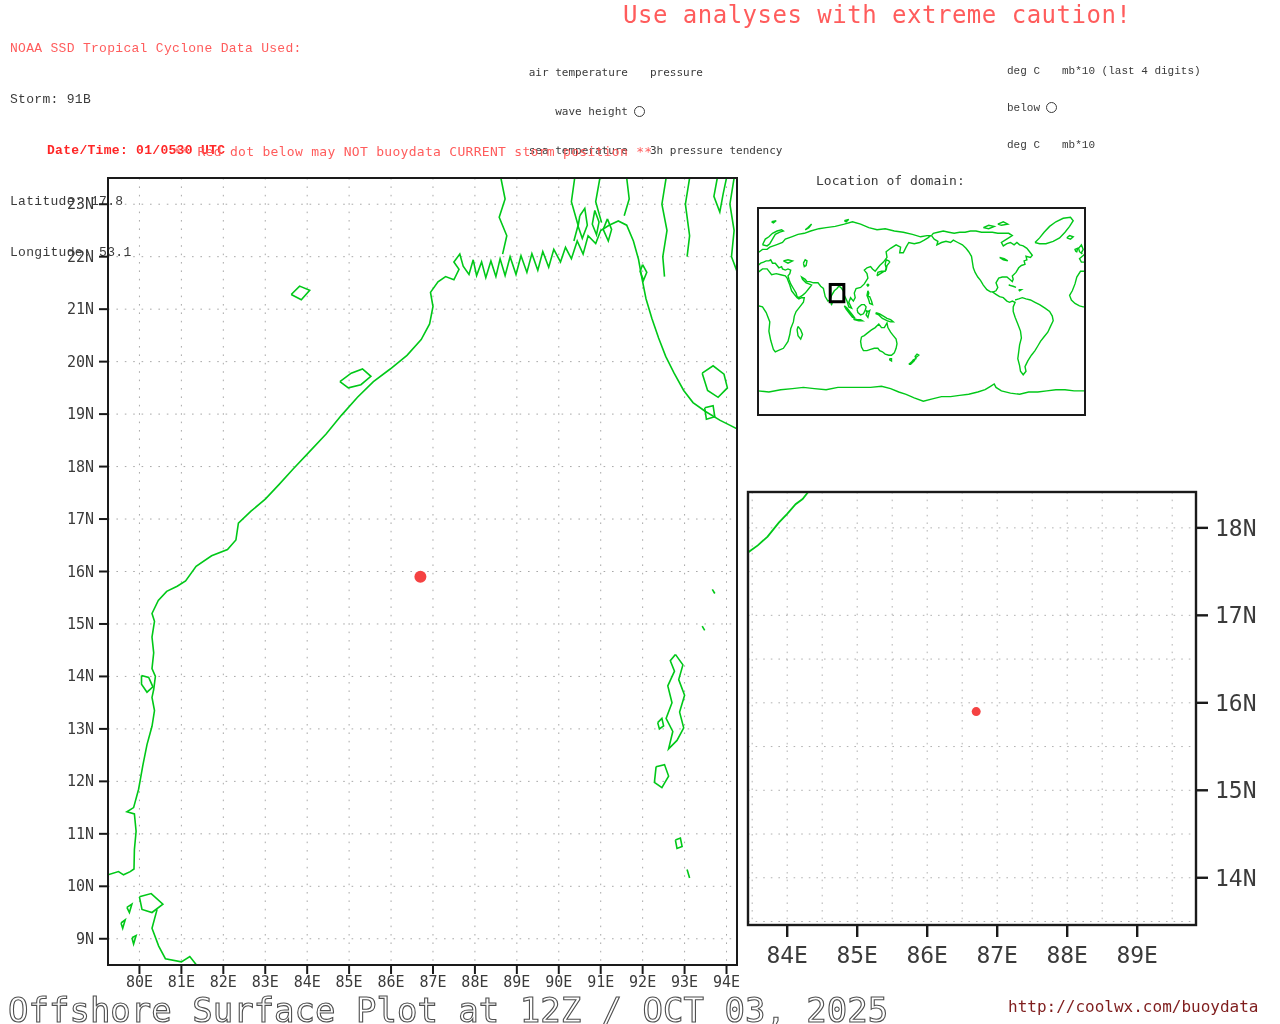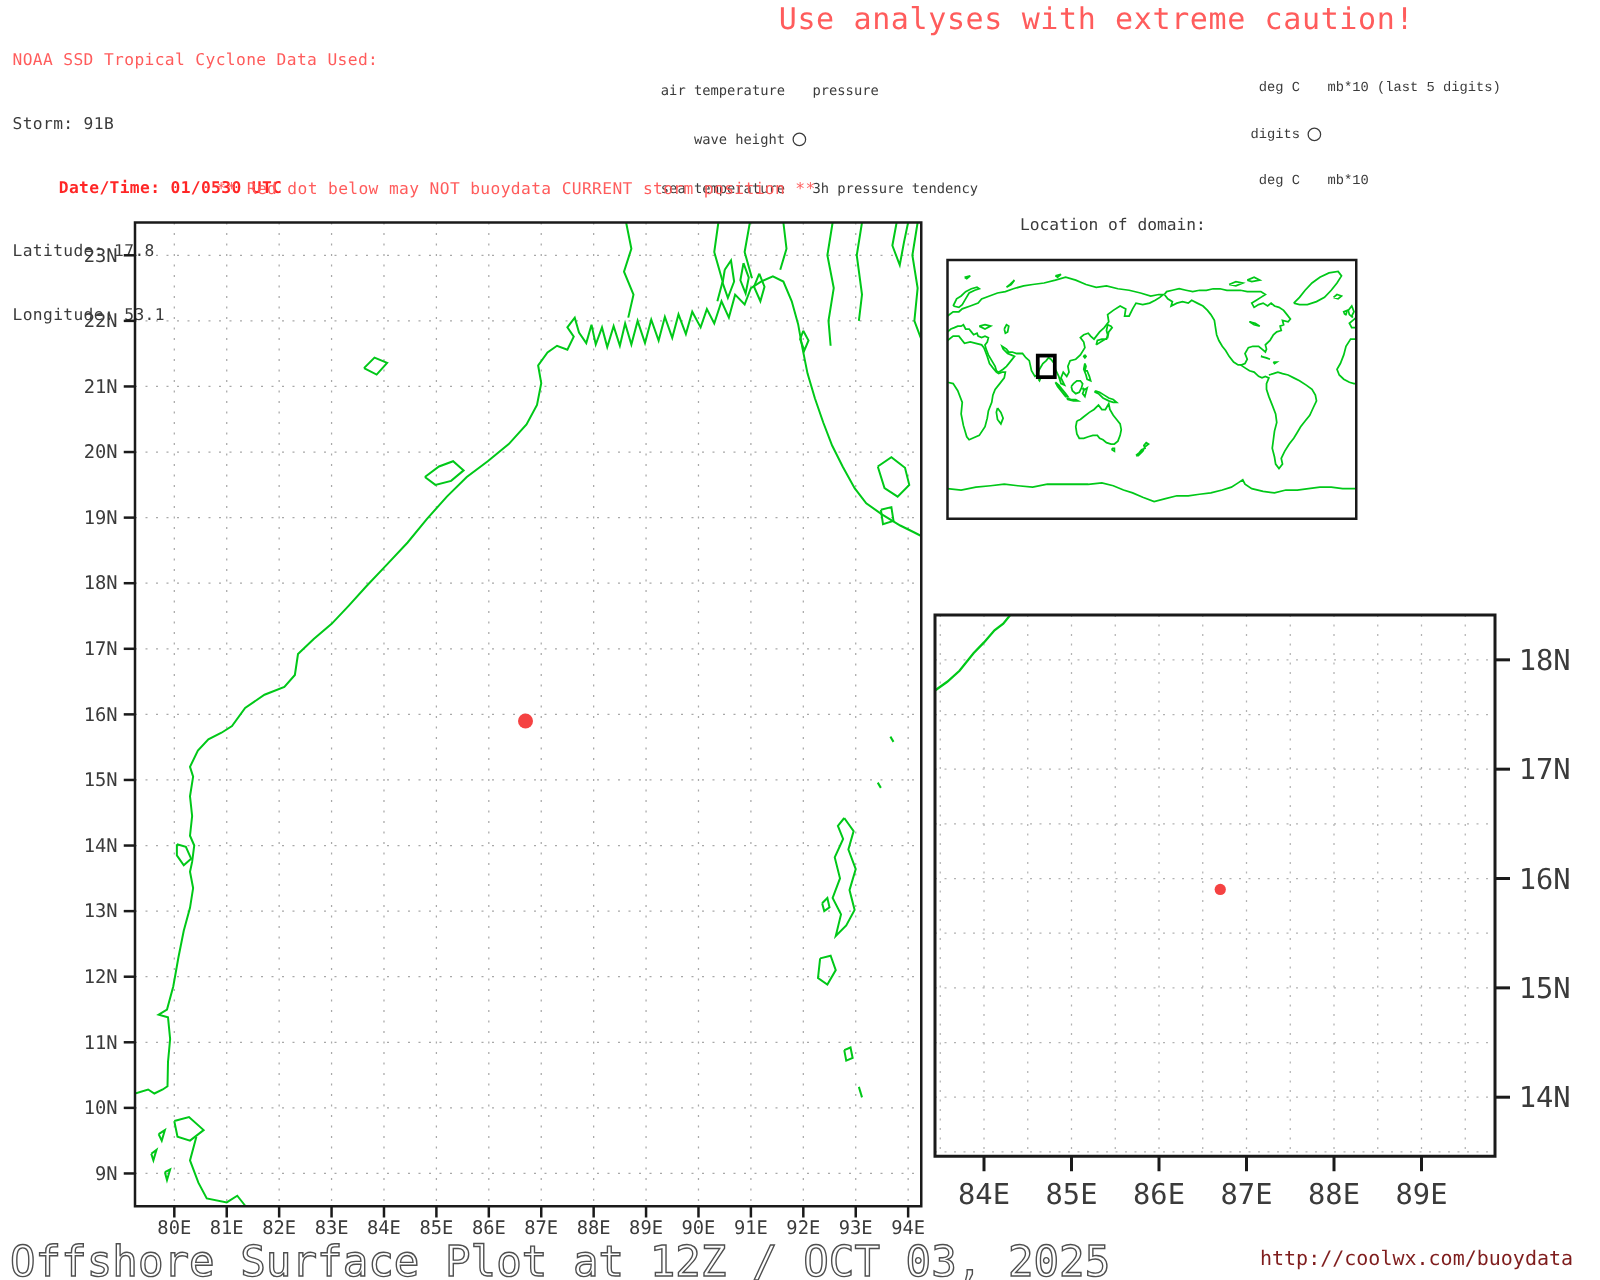--- a/index.html
+++ b/index.html
@@ -23,21 +23,21 @@
   .plot-title{font-size:34px;color:#4f4f4f;-webkit-text-fill-color:transparent;
               -webkit-text-stroke:1.1px #4f4f4f;letter-spacing:0;}
   .url{font-size:16px;color:#7f1d1d;}
   svg text{font-family:"DejaVu Sans Mono","Liberation Mono",monospace;fill:#3b3b3b;}
 </style>
 </head>
 <body>
 
 <div id="screen">
 
-  <div class="abs hdr" style="left:10px;top:6px;">
+  <div class="abs hdr" style="left:10px;top:6px;font-family:Liberation Mono, monospace;">
     <div class="red">NOAA SSD Tropical Cyclone Data Used:</div>
     <div>Storm: 91B</div>
     <div class="redbold">Date/Time: 01/0530 UTC</div>
     <div>Latitude: 17.8</div>
     <div>Longitude: 53.1</div>
   </div>
 
   <div class="abs caution" style="left:623px;top:1px;">Use analyses with extreme caution!</div>
 
   <div class="abs legend legend-l" style="left:516px;top:40px;">
@@ -55,24 +55,24 @@
       <span class="lc1">sea temperature</span>
       <span class="lc2"></span>
       <span class="lc3">3h pressure tendency</span>
     </div>
   </div>
 
   <div class="abs legend legend-r" style="left:984px;top:40px;font-family:Liberation Mono, monospace;">
     <div class="lrow">
       <span class="lc1">deg C</span>
       <span class="lc2"></span>
-      <span class="lc3">mb*10 (last 5 digits)</span>
-    </div>
-    <div class="lrow">
-      <span class="lc1">digits</span>
+      <span class="lc3">mb*10 (last 4 digits)</span>
+    </div>
+    <div class="lrow">
+      <span class="lc1">below</span>
       <span class="lc2"><span class="circle"></span></span>
       <span class="lc3"></span>
     </div>
     <div class="lrow">
       <span class="lc1">deg C</span>
       <span class="lc2"></span>
       <span class="lc3">mb*10</span>
     </div>
   </div>
 

